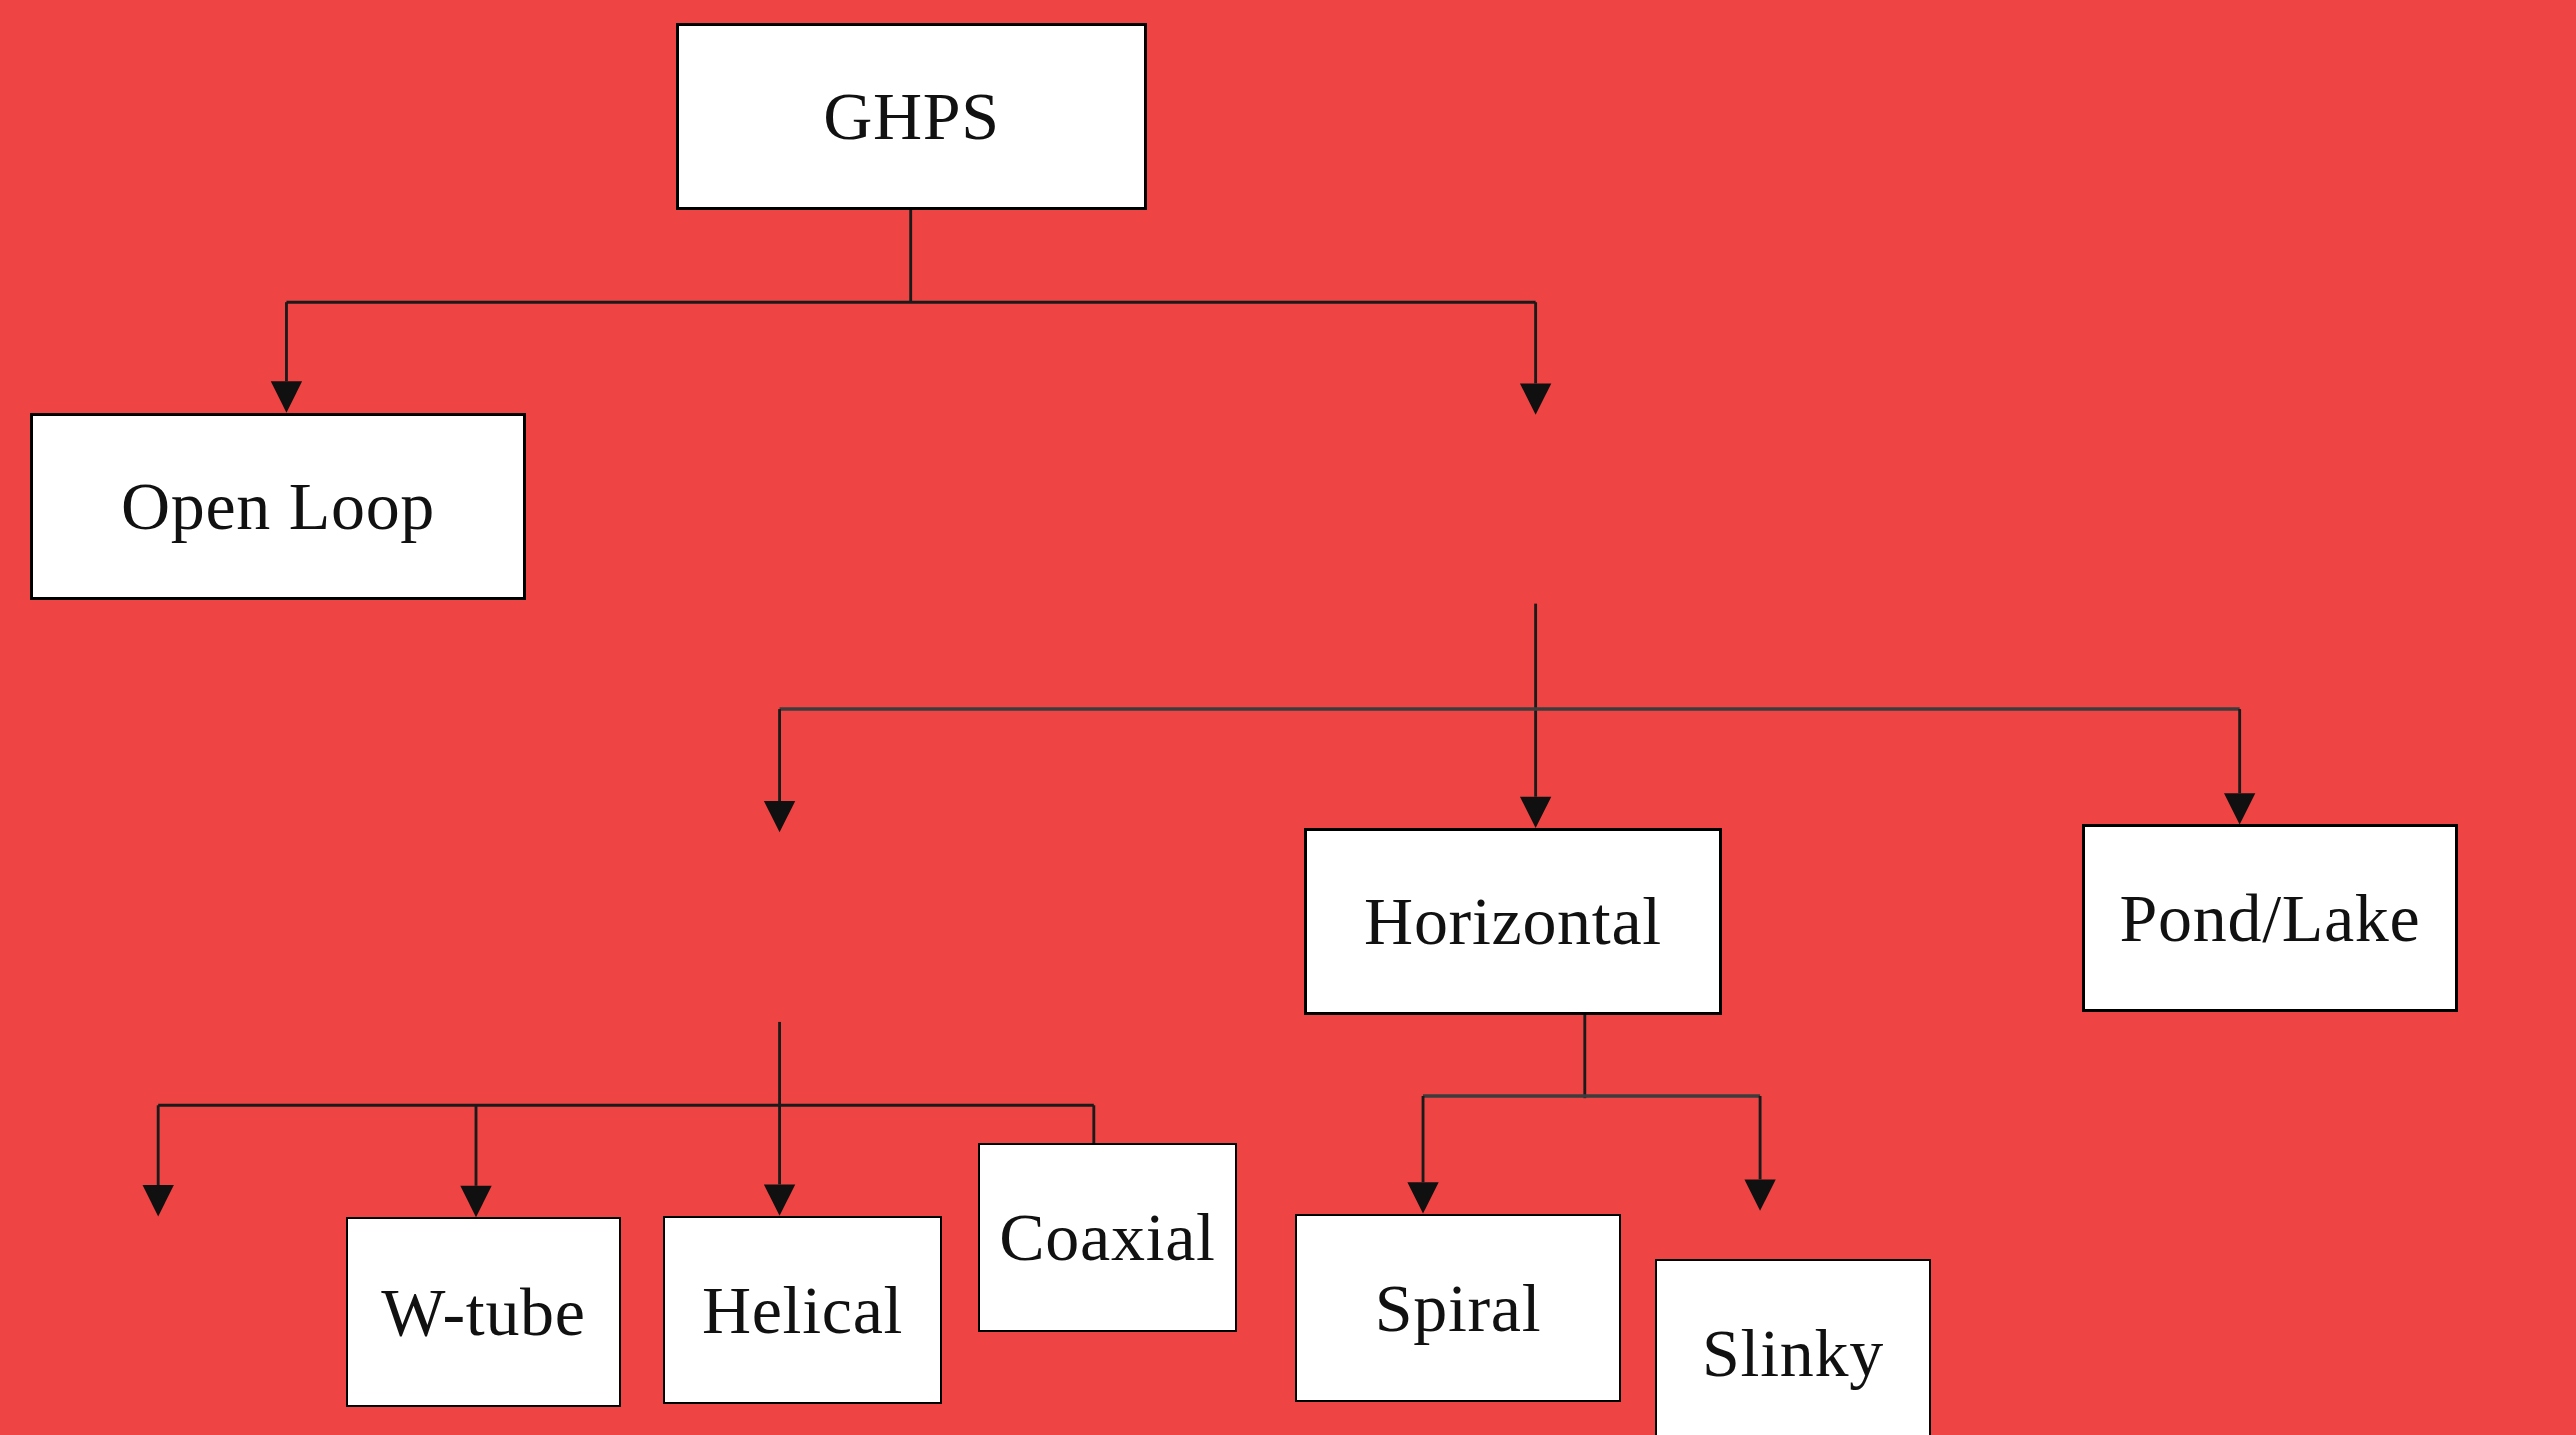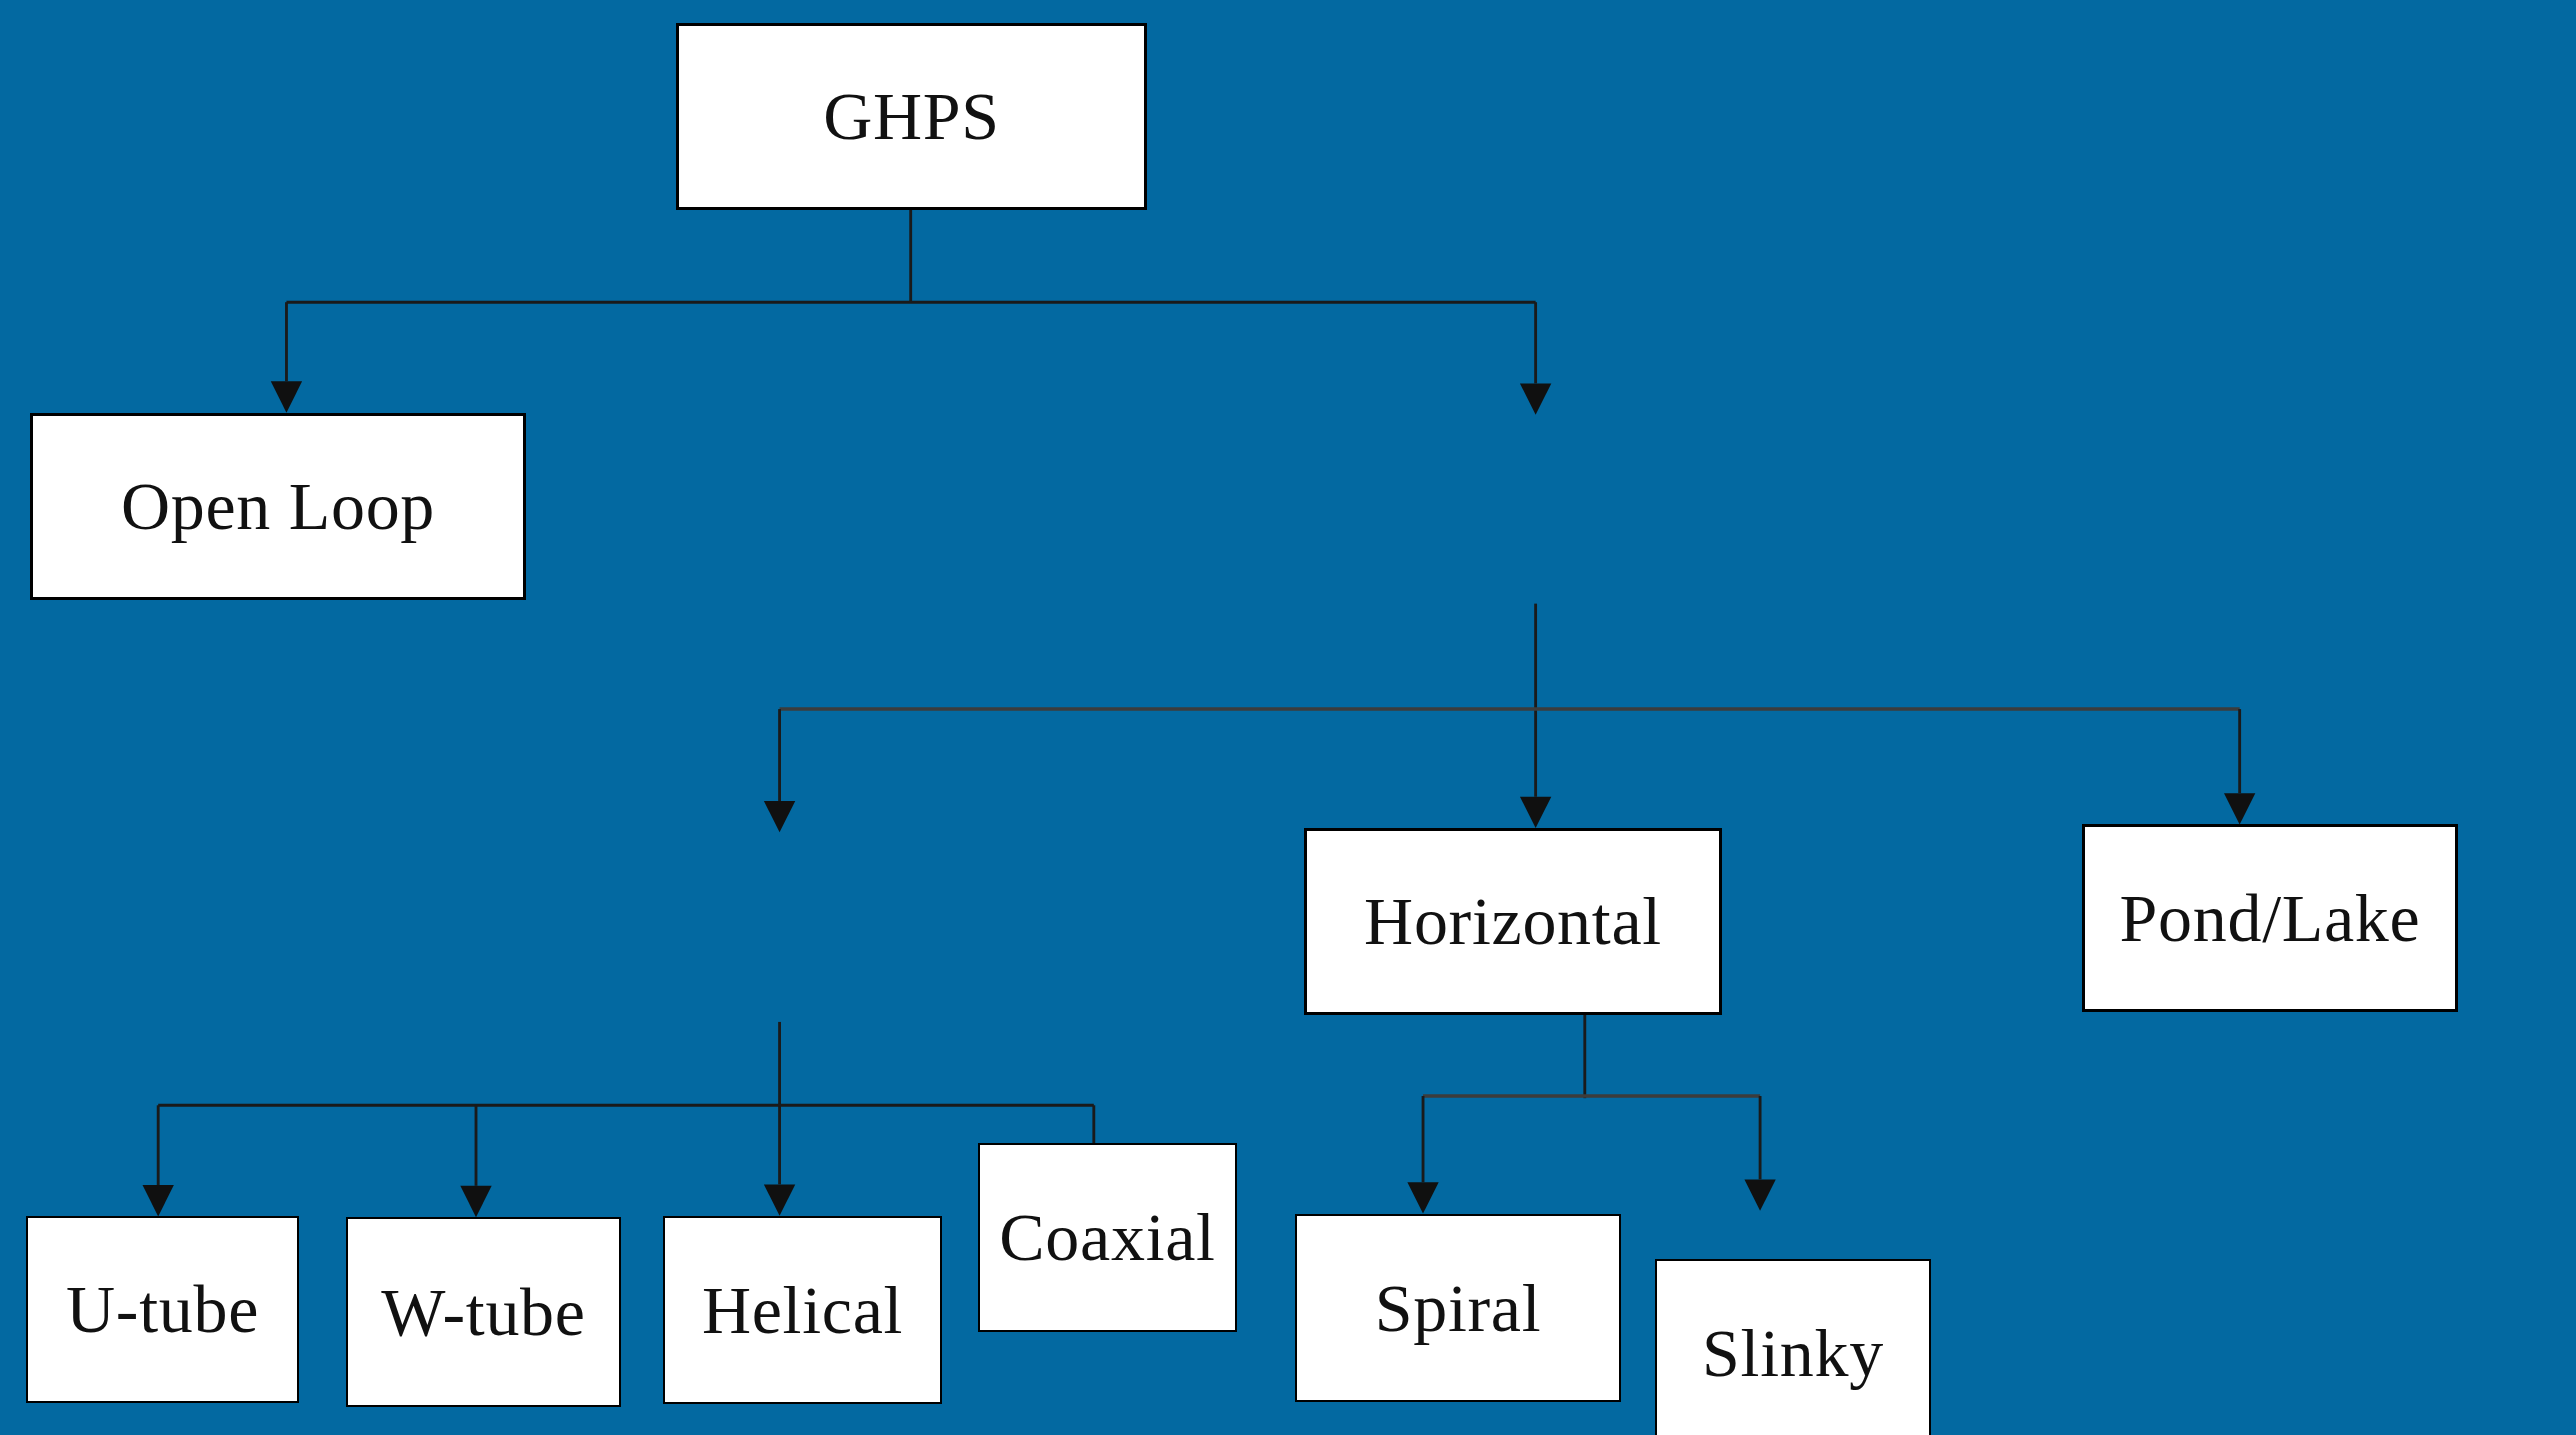--- a/index.html
+++ b/index.html
@@ -4,21 +4,21 @@
 <style>
   html, body {
     margin: 0;
     padding: 0;
     background: #ffffff;
   }
   #canvas {
     position: relative;
     width: 2576px;
     height: 1436px;
-    background: #0369a1;
+    background: #ef4444;
     font-family: "Liberation Serif", "DejaVu Serif", serif;
     overflow: hidden;
   }
   .node {
     position: absolute;
     background: #ffffff;
     border: 3.6px solid #000000;
     display: flex;
     align-items: center;
     justify-content: center;
@@ -156,23 +156,20 @@
 
 
   <div class="node" id="n-horizontal">
     <span>Horizontal</span>
   </div>
 
   <div class="node" id="n-pond-lake">
     <span>Pond/Lake</span>
   </div>
 
-  <div class="node thin" id="n-u-tube">
-    <span>U-tube</span>
-  </div>
 
   <div class="node thin" id="n-w-tube">
     <span>W-tube</span>
   </div>
 
   <div class="node thin" id="n-helical">
     <span>Helical</span>
   </div>
 
   <div class="node thin" id="n-coaxial">

